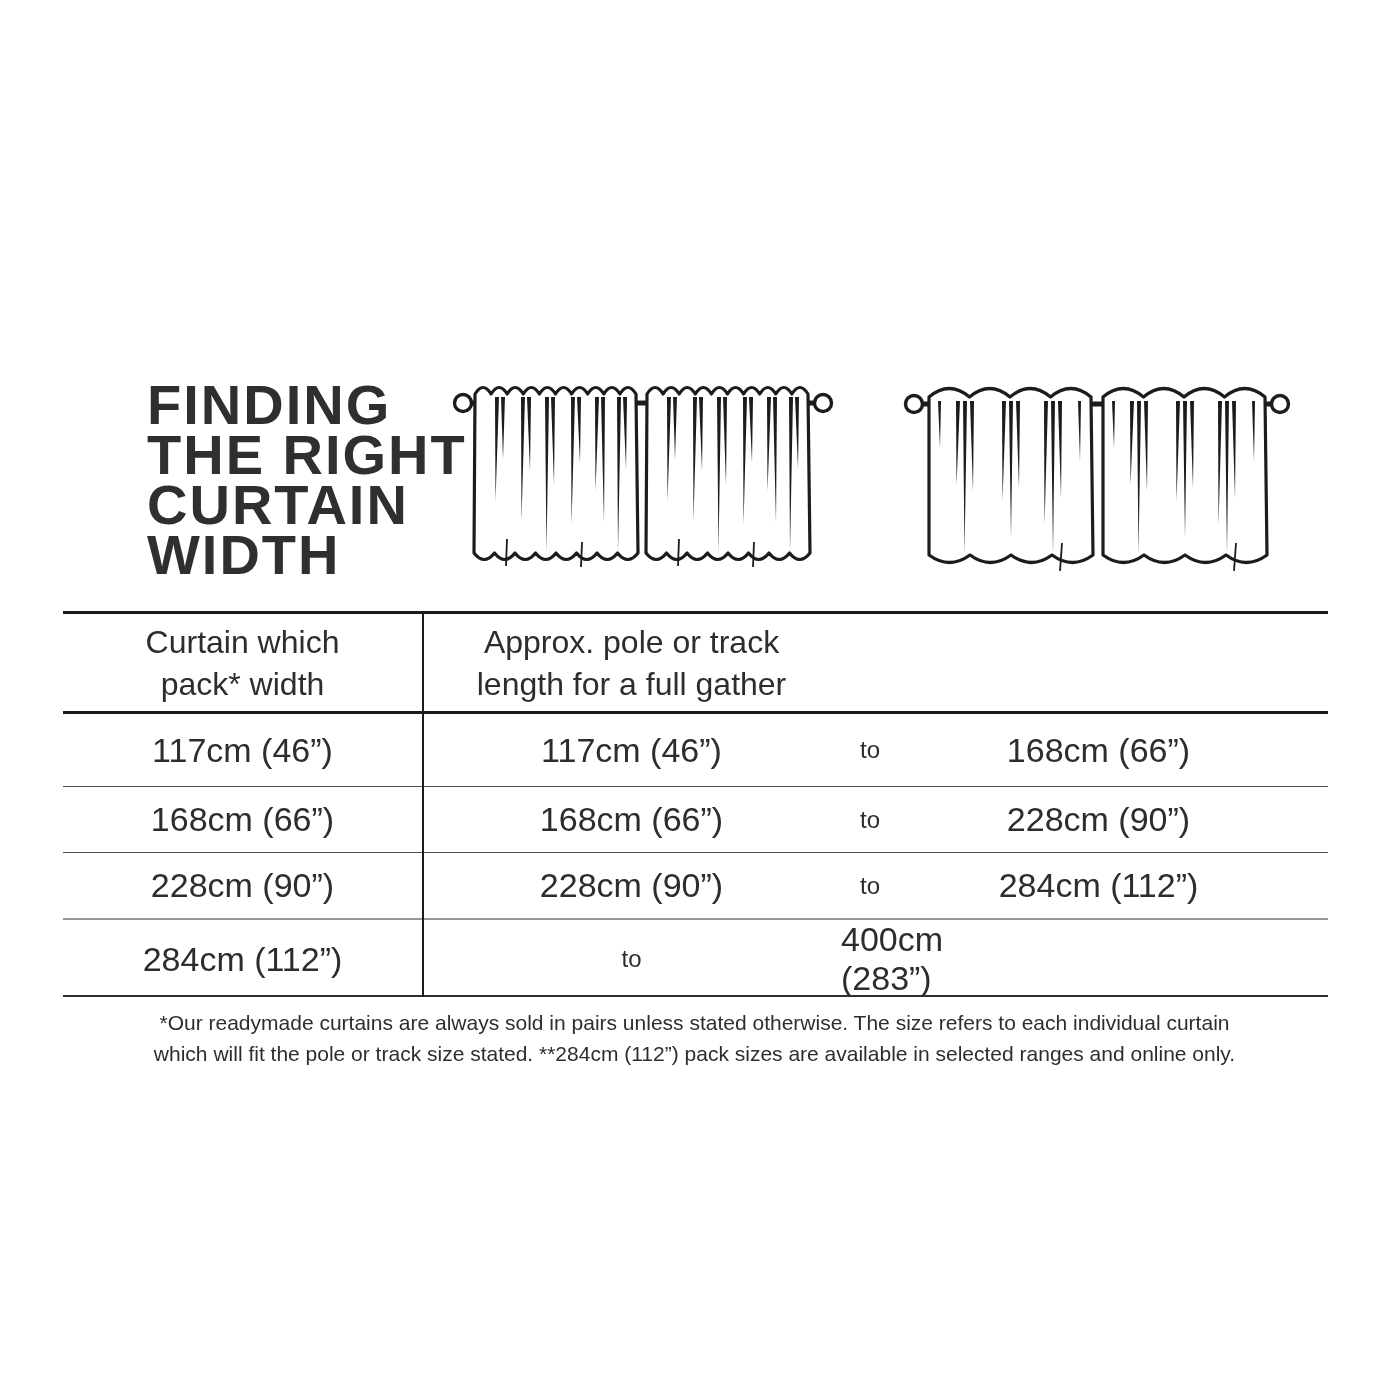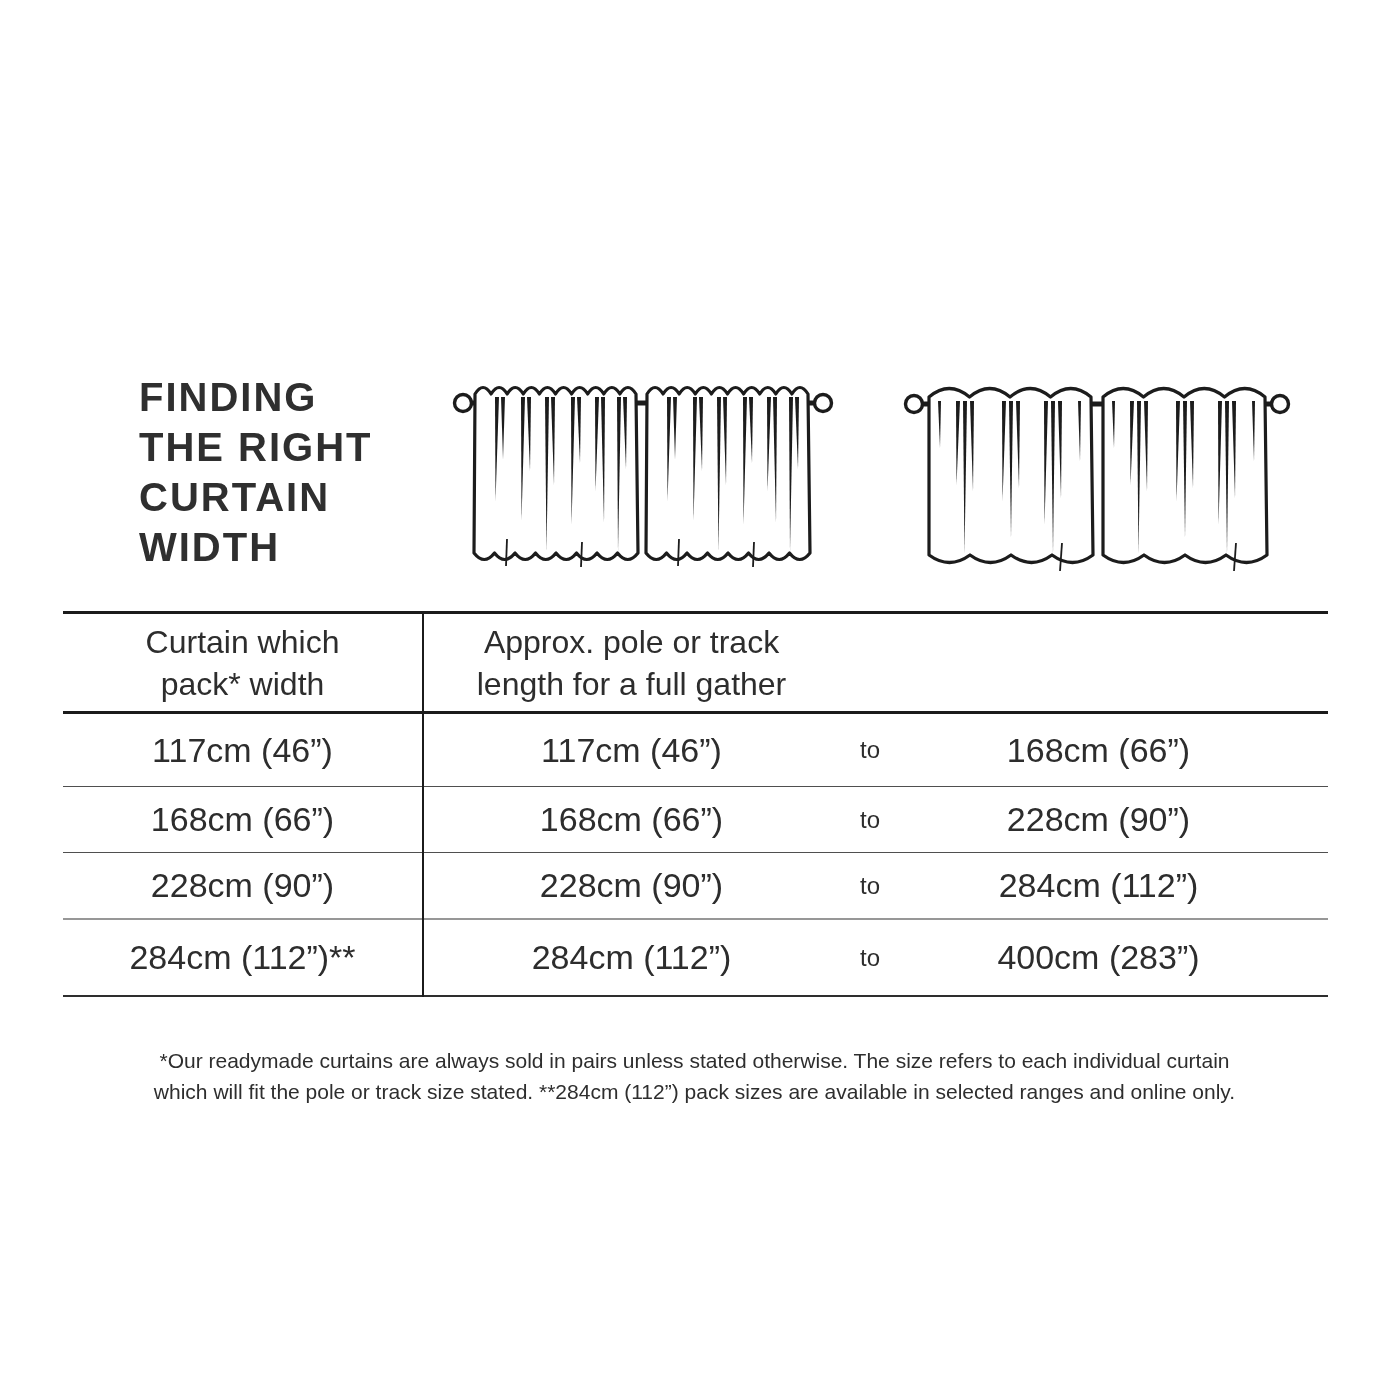--- a/index.html
+++ b/index.html
@@ -1,22 +1,22 @@
 <!DOCTYPE html>
 <html><head>
 <meta charset="utf-8">
 <style>
   html,body{margin:0;padding:0;background:#ffffff;}
   .page{
     position:relative;width:1389px;height:1389px;background:#ffffff;
     font-family:"Liberation Sans",sans-serif;color:#2d2d2d;overflow:hidden;
   }
   .page-title{
-    position:absolute;left:139px;top:372px;margin:0;
-    font-size:40px;font-weight:700;line-height:50px;letter-spacing:2px;
+    position:absolute;left:139px;top:372px;margin:8px;
+    font-size:56px;font-weight:700;line-height:50px;letter-spacing:2px;
     color:#2f2f2f;white-space:pre-line;
   }
   .illus{position:absolute;}
   .illus svg{display:block;}
   .illus-full{left:449px;top:373px;}
   .illus-relaxed{left:901px;top:373px;}
 
   .size-table{
     position:absolute;left:63px;top:611px;width:1265px;
     border-top:3px solid #1b1b1b;
@@ -29,21 +29,21 @@
   .thead{height:97px;border-bottom:3px solid #1b1b1b;font-size:32px;line-height:42px;}
   .hcell,.dcell{white-space:pre-line;}
   .c3pad{padding-right:30px;}
   .trow{font-size:34px;border-bottom:1.5px solid #4f4f4f;}
   .trow.r1{height:72px;text-align:center;}
   .trow.r2{height:65px;}
   .trow.r3{height:65px;border-bottom:2.5px solid #979797;}
   .trow.r4{height:75px;border-bottom:2.5px solid #2e2e2e;}
   .to-cell{font-size:24px;}
   .footnote{
-    position:absolute;left:0;right:0;top:1045px;margin:0;text-align:center;
+    position:absolute;left:0;right:0;top:1007px;margin:0;text-align:center;
     font-size:21px;line-height:31px;color:#2e2e2e;white-space:pre-line;
   }
   .curtain-line{stroke:#1c1c1c;stroke-width:5;}
   .finial{fill:#ffffff;stroke:#1c1c1c;stroke-width:3.4;}
 </style>
 </head>
 <body>
 
 <div class="page">
 
@@ -142,21 +142,20 @@
     </div>
 
     <div class="trow r3">
       <div class="dcell">228cm (90”)</div>
       <div class="dcell">228cm (90”)</div>
       <div class="dcell to-cell">to</div>
       <div class="dcell c3pad">284cm (112”)</div>
     </div>
 
     <div class="trow r4">
-      <div class="dcell">284cm (112”)**</div>
       <div class="dcell">284cm (112”)</div>
       <div class="dcell to-cell">to</div>
       <div class="dcell c3pad">400cm (283”)</div>
     </div>
   </div>
 
   <p class="footnote">*Our readymade curtains are always sold in pairs unless stated otherwise. The size refers to each individual curtain
 which will fit the pole or track size stated. **284cm (112”) pack sizes are available in selected ranges and online only.</p>
 
 </div>

